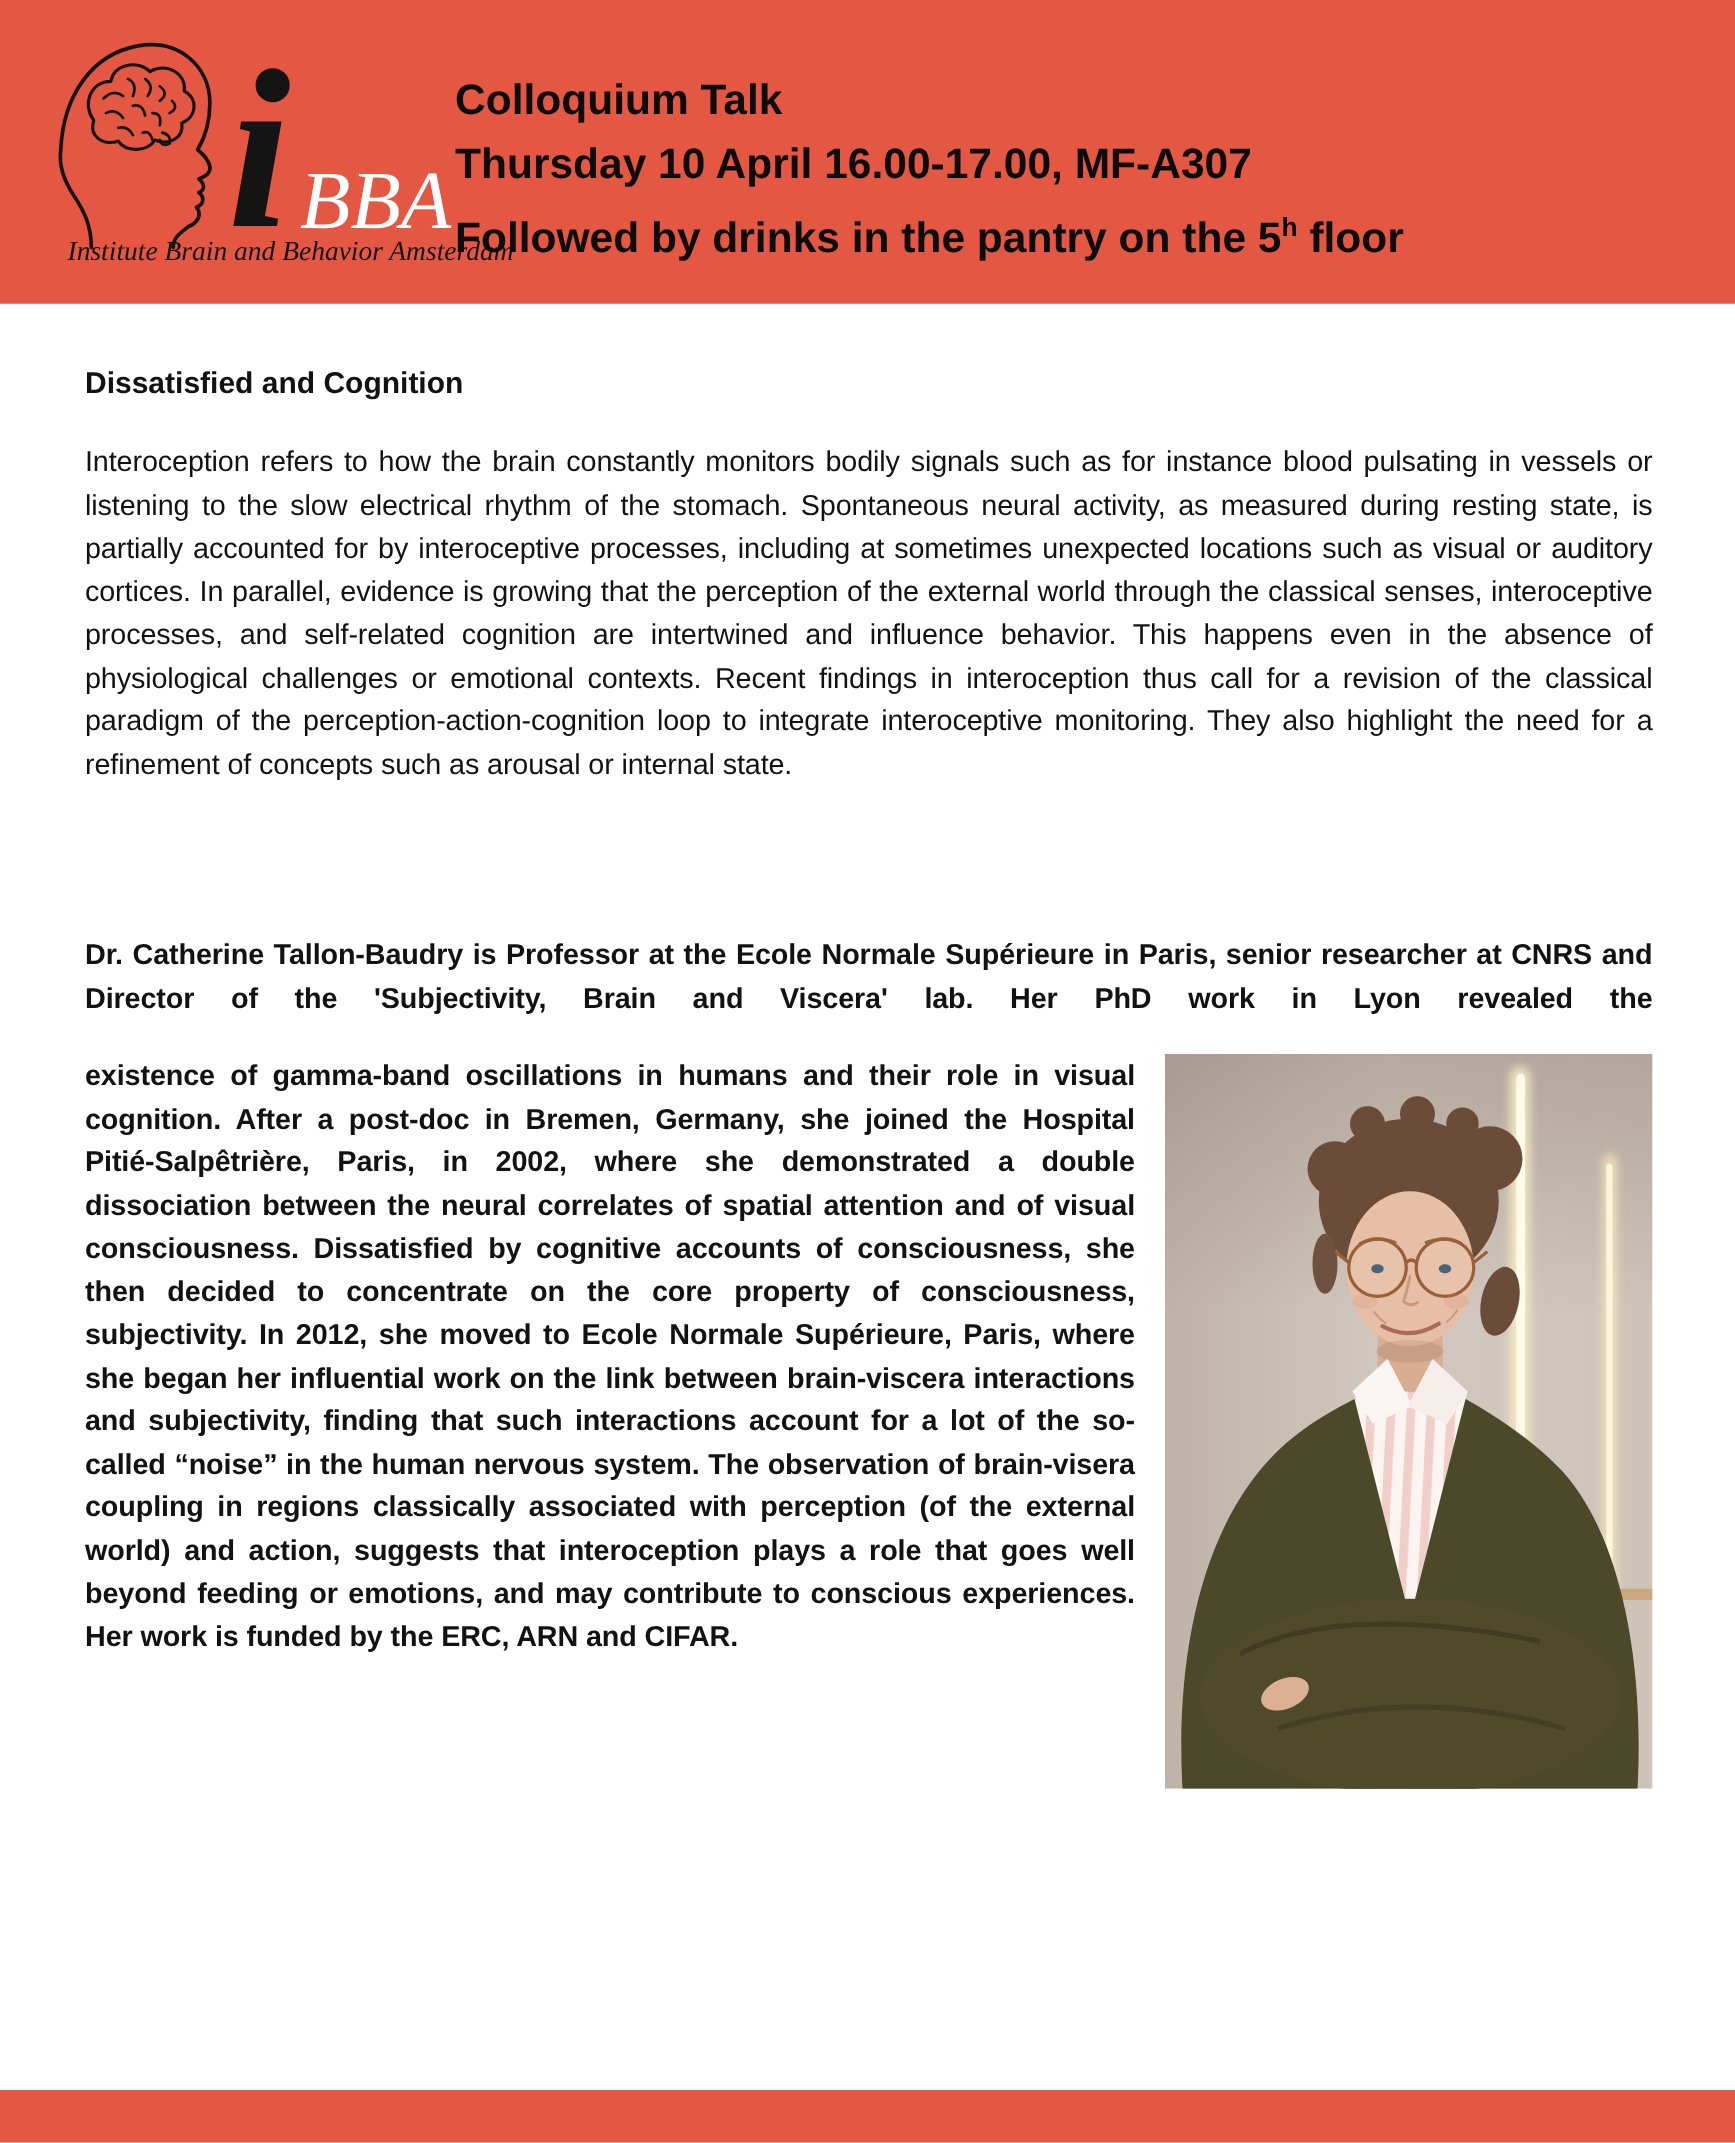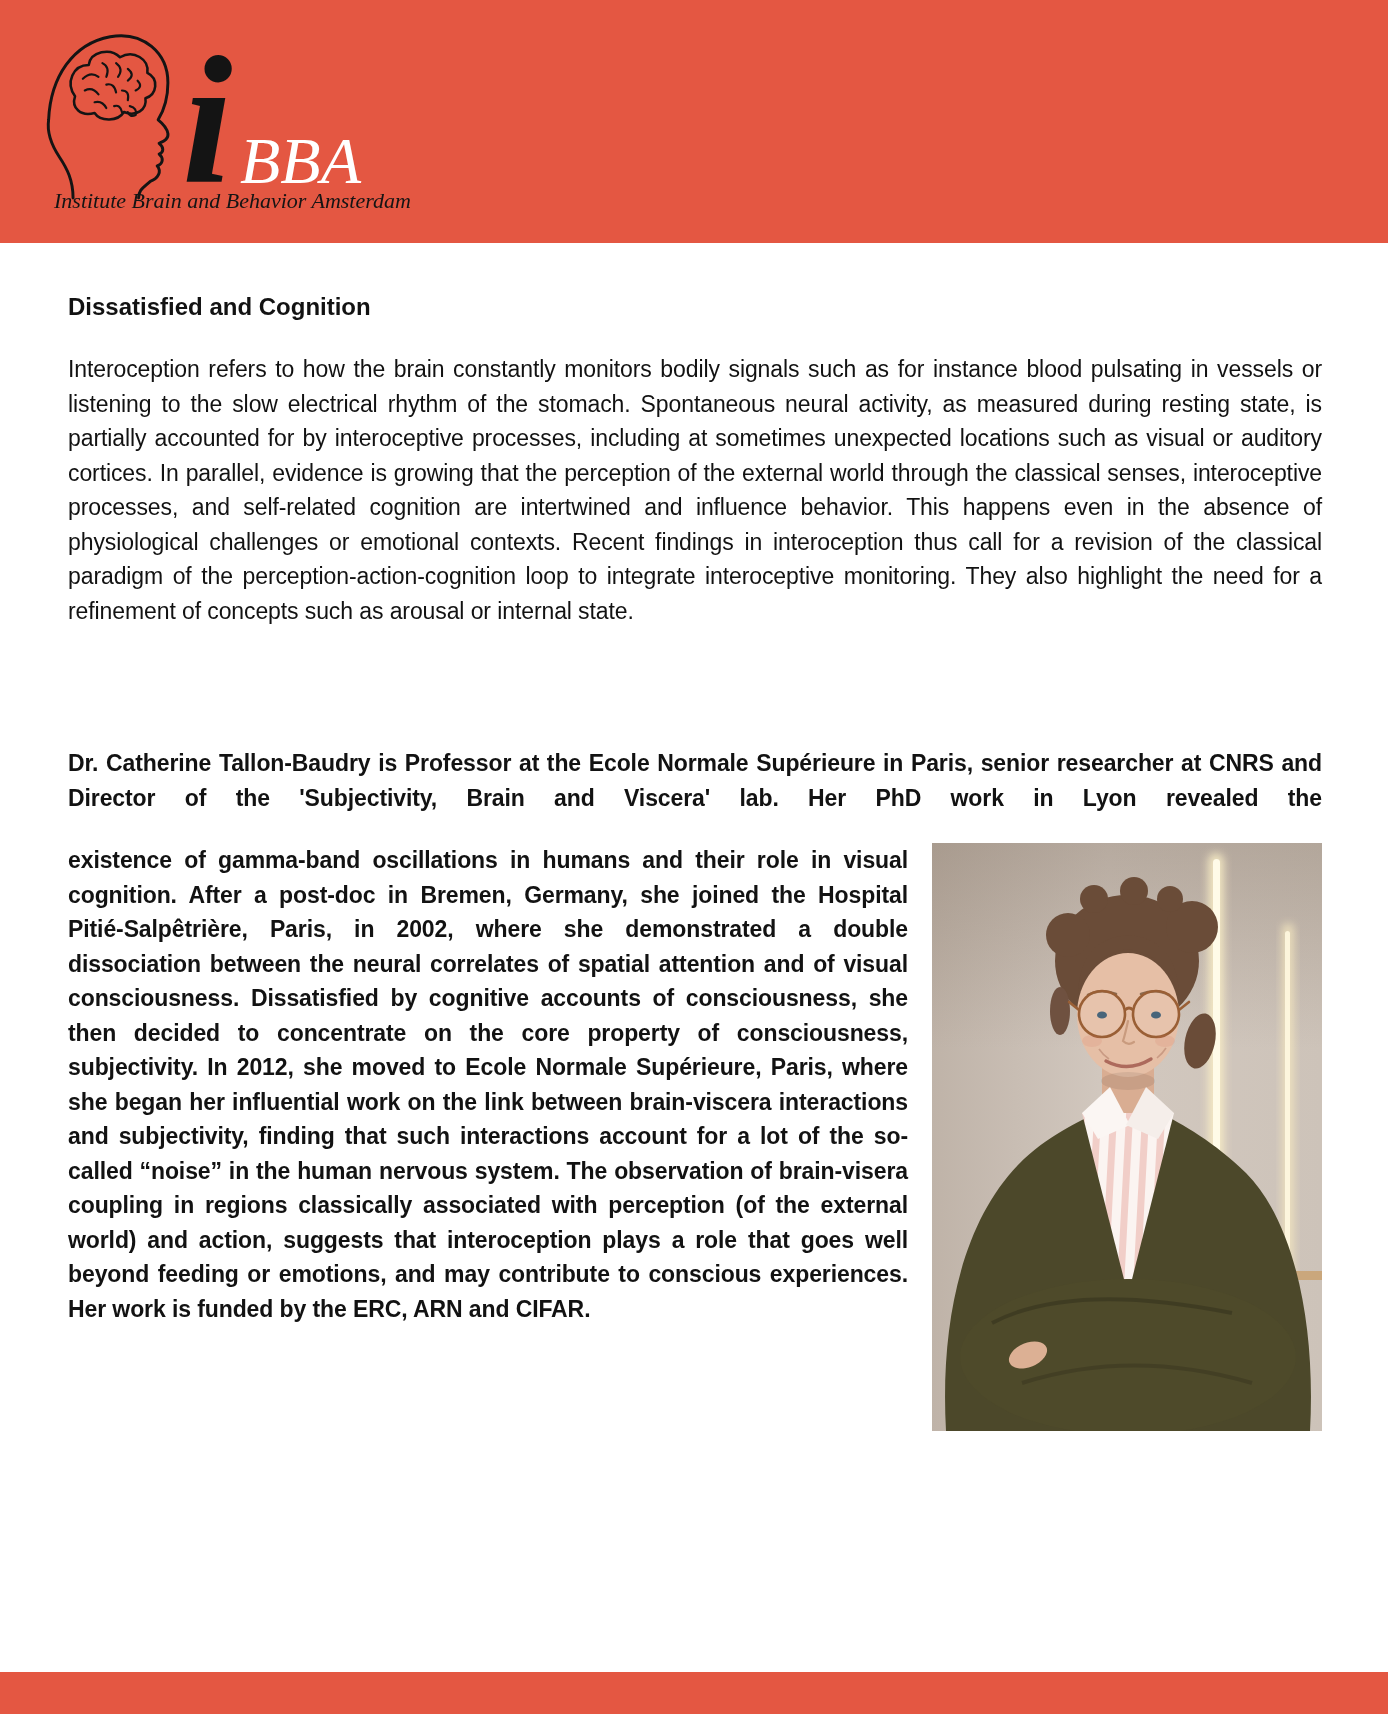--- a/index.html
+++ b/index.html
@@ -69,20 +69,25 @@
         <path stroke-width="2.2" d="M84,80 Q92,78 96,86"></path>
         <path stroke-width="2.2" d="M104,84 Q110,82 112,90"></path>
         <path stroke-width="2.2" d="M120,84 Q128,86 126,93 Q120,96 118,90"></path>
       </g>
     </svg>
 
     <span class="logo-i">i</span>
     <span class="logo-bba">BBA</span>
     <span class="logo-sub">Institute Brain and Behavior Amsterdam</span>
 
+    <div class="banner-titles">
+      <div>Colloquium Talk</div>
+      <div>Thursday 10 April 16.00-17.00, MF-A307</div>
+      <div><span>Followed by drinks in the pantry on the 5</span><sup>h</sup><span> floor</span></div>
+    </div>
   </header>
 
   <main class="content">
 
 
     <section class="talk">
       <p class="talk-title">Dissatisfied and Cognition</p>
       <p class="body-text">Interoception refers to how the brain constantly monitors bodily signals such as for instance blood pulsating in vessels or listening to the slow electrical rhythm of the stomach. Spontaneous neural activity, as measured during resting state, is partially accounted for by interoceptive processes, including at sometimes unexpected locations such as visual or auditory cortices. In parallel, evidence is growing that the perception of the external world through the classical senses, interoceptive processes, and self-related cognition are intertwined and influence behavior. This happens even in the absence of physiological challenges or emotional contexts. Recent findings in interoception thus call for a revision of the classical paradigm of the perception-action-cognition loop to integrate interoceptive monitoring. They also highlight the need for a refinement of concepts such as arousal or internal state.</p>
     </section>
 

